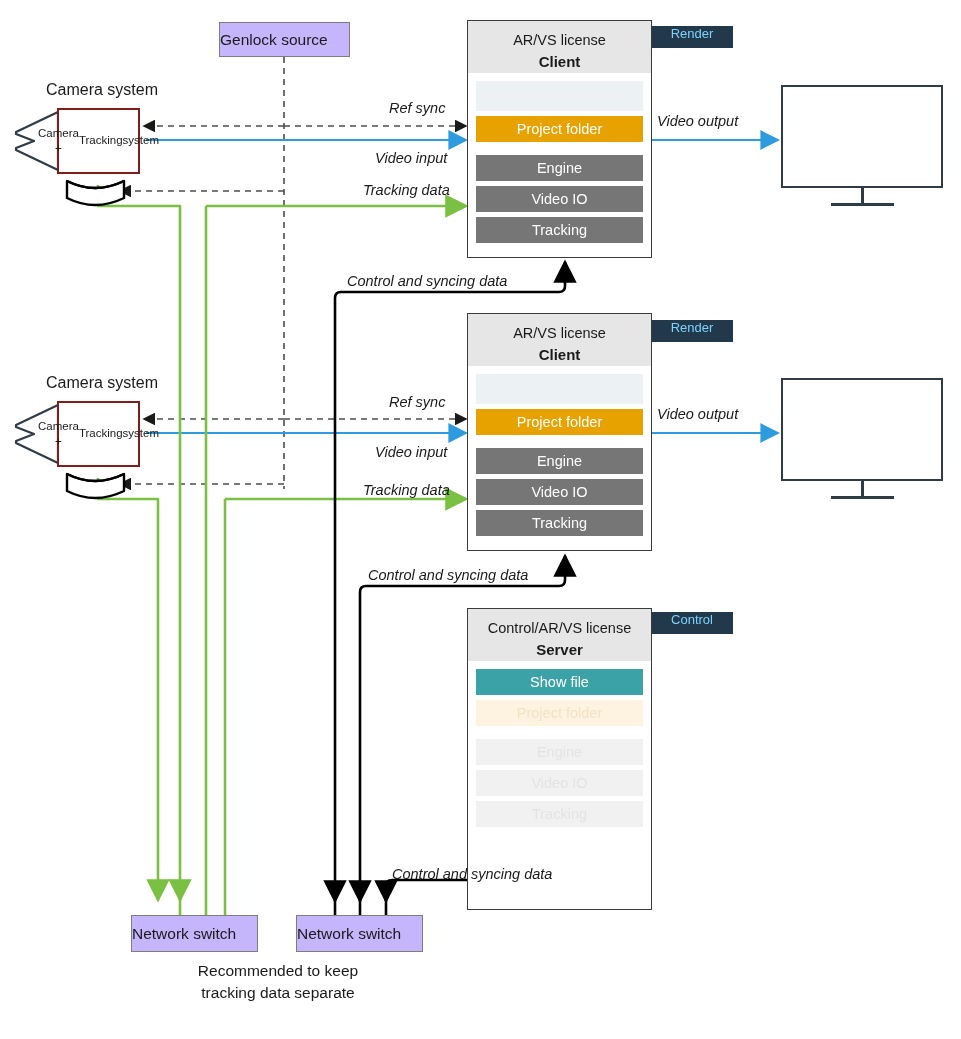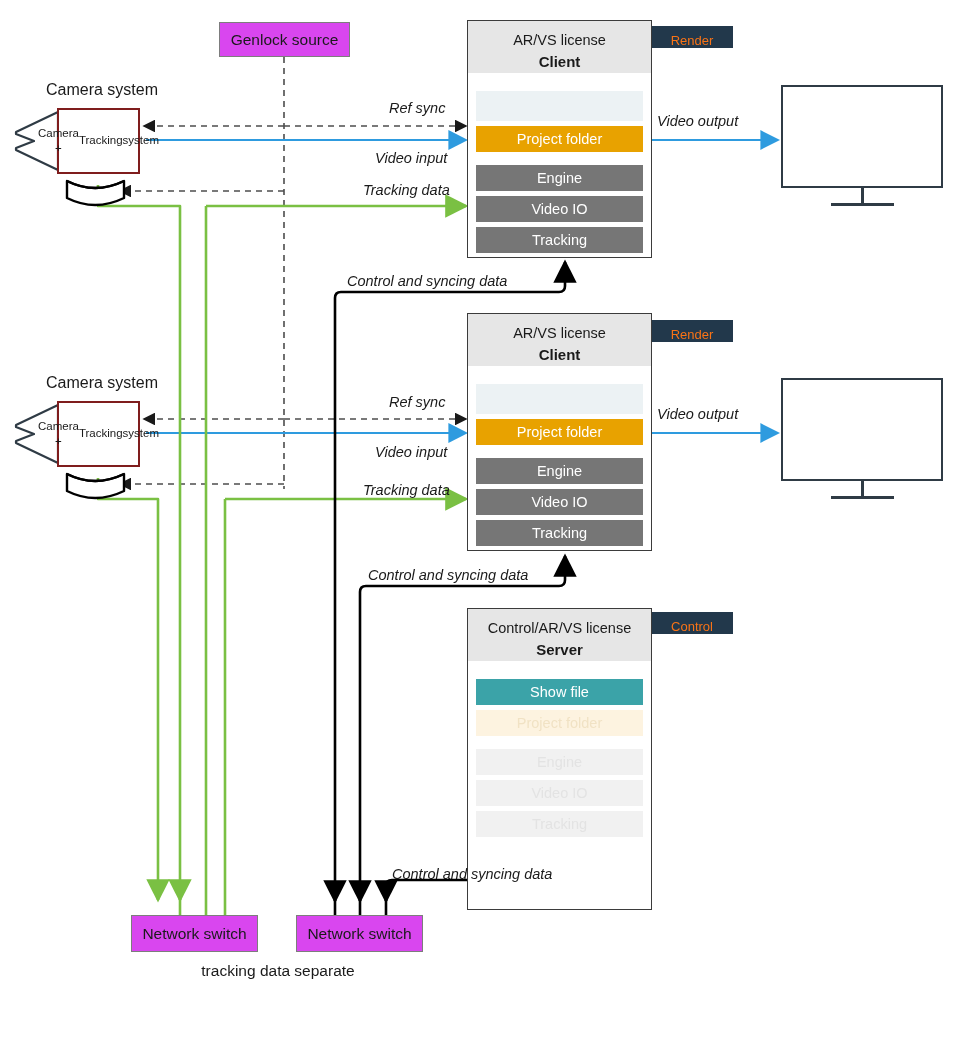--- a/index.html
+++ b/index.html
@@ -2,47 +2,47 @@
 <html><head>
 <meta charset="utf-8">
 <style>
   html,body{margin:0;padding:0;background:#ffffff;}
   body{width:961px;height:1039px;position:relative;overflow:hidden;
        font-family:"Liberation Sans","DejaVu Sans",sans-serif;color:#1a1a1a;}
   #stage{position:absolute;inset:0;width:961px;height:1039px;}
   svg.wires{position:absolute;left:0;top:0;width:961px;height:1039px;pointer-events:none;}
 
   
-  .plainbox{position:absolute;box-sizing:border-box;border:1px solid #7d7d7d;background:#d946ef;
-            display:flex;align-items:center;justify-content:center;font-size:15.5px;color:#1a1a1a;}
+  .plainbox{position:absolute;box-sizing:border-box;border:1px solid #7d7d7d;background:#c4b5fd;
+            display:flex;align-items:center;justify-content:flex-start;font-size:15.5px;color:#1a1a1a;}
 
   .camlabel{position:absolute;font-size:16px;color:#1a1a1a;white-space:nowrap;}
 
   .cambody{position:absolute;box-sizing:border-box;border:2px solid #7f1d1d;background:#fff;
            display:flex;flex-direction:row;align-items:center;justify-content:center;
            font-size:11.5px;line-height:1.32;color:#1a1a1a;text-align:center;}
 
   
   .machine{position:absolute;box-sizing:border-box;border:1px solid #3b3b3b;background:#fff;}
   .machine .head{background:#e6e6e6;text-align:center;padding:9px 4px 0;font-size:14.5px;line-height:1.45;}
   .machine .head b{display:block;font-weight:bold;font-size:15px;}
-  .machine .rows{padding:18px 8px 7px;}
+  .machine .rows{padding:8px 8px 7px;}
   .row{box-sizing:border-box;height:26px;margin-bottom:5px;display:flex;align-items:center;
        justify-content:center;font-size:14.5px;color:#ffffff;}
   .row.last{margin-bottom:0;}
   .row.empty{background:#ecf2f4;height:30px;}
   .row.amber{background:#e8a200;}
   .row.grey{background:#767676;}
   .row.teal{background:#3ba3a8;}
   .row.amber-dim{background:#fdf3e0;color:#f1e2c4;}
   .row.grey-dim{background:#f1f1f1;color:#e3e3e3;}
   .row.spacer{background:transparent;height:8px;margin-bottom:0;}
 
-  .badge{position:absolute;box-sizing:border-box;background:#22384b;color:#f97316;font-size:13px;
-         display:flex;align-items:flex-end;justify-content:center;}
+  .badge{position:absolute;box-sizing:border-box;background:#22384b;color:#7dd3fc;font-size:13px;
+         display:flex;align-items:flex-start;justify-content:center;}
 
   
   .mon-screen{position:absolute;box-sizing:border-box;border:2px solid #2f3b45;background:#fff;}
   .mon-neck{position:absolute;background:#2f3b45;}
   .mon-foot{position:absolute;background:#2f3b45;}
 
   
   .elabel{position:absolute;font-style:italic;font-size:14.5px;color:#1a1a1a;white-space:nowrap;}
   .note{position:absolute;text-align:center;font-size:15.5px;line-height:1.45;color:#1a1a1a;}
 </style>
@@ -248,16 +248,17 @@
 
   <div class="elabel" style="left:389px;top:394px;">Ref sync</div>
   <div class="elabel" style="left:375px;top:444px;">Video input</div>
   <div class="elabel" style="left:363px;top:482px;">Tracking data</div>
   <div class="elabel" style="left:657px;top:406px;">Video output</div>
   <div class="elabel" style="left:368px;top:567px;">Control and syncing data</div>
 
   <div class="elabel" style="left:392px;top:866px;">Control and syncing data</div>
 
   <div class="note" style="left:113px;top:960px;width:330px;">
+    <div>Recommended to keep</div>
     <div>tracking data separate</div>
   </div>
 
 </div>
 
 </body></html>

